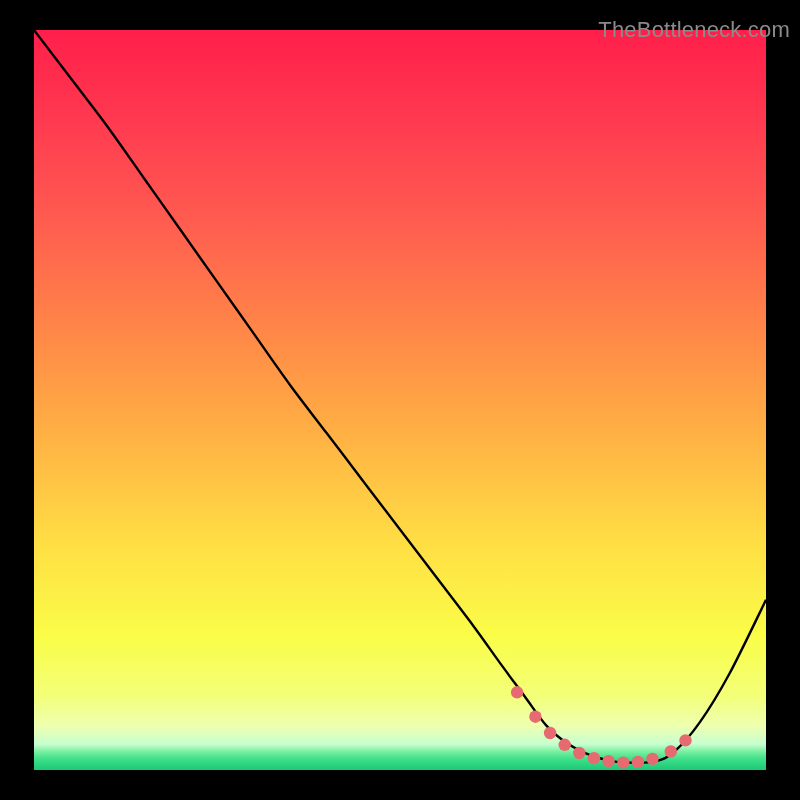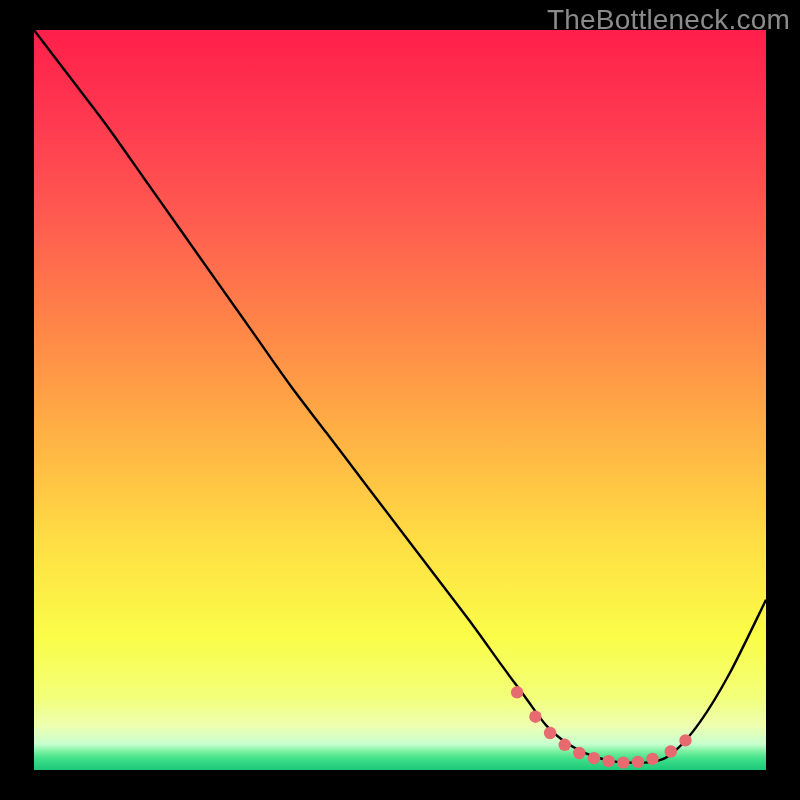--- a/index.html
+++ b/index.html
@@ -12,24 +12,24 @@
     font-family: Arial, Helvetica, sans-serif;
   }
   .outer {
     position: relative;
     width: 800px;
     height: 800px;
     background: #000;
   }
   .watermark {
     position: absolute;
-    top: 4px;
+    top: 17px;
     right: 10px;
     color: #8b8b8b;
-    font-size: 28px;
+    font-size: 22px;
     font-weight: 500;
     z-index: 10;
     letter-spacing: 0.2px;
   }
   .plot {
     position: absolute;
     left: 34px;
     top: 30px;
     width: 732px;
     height: 740px;

